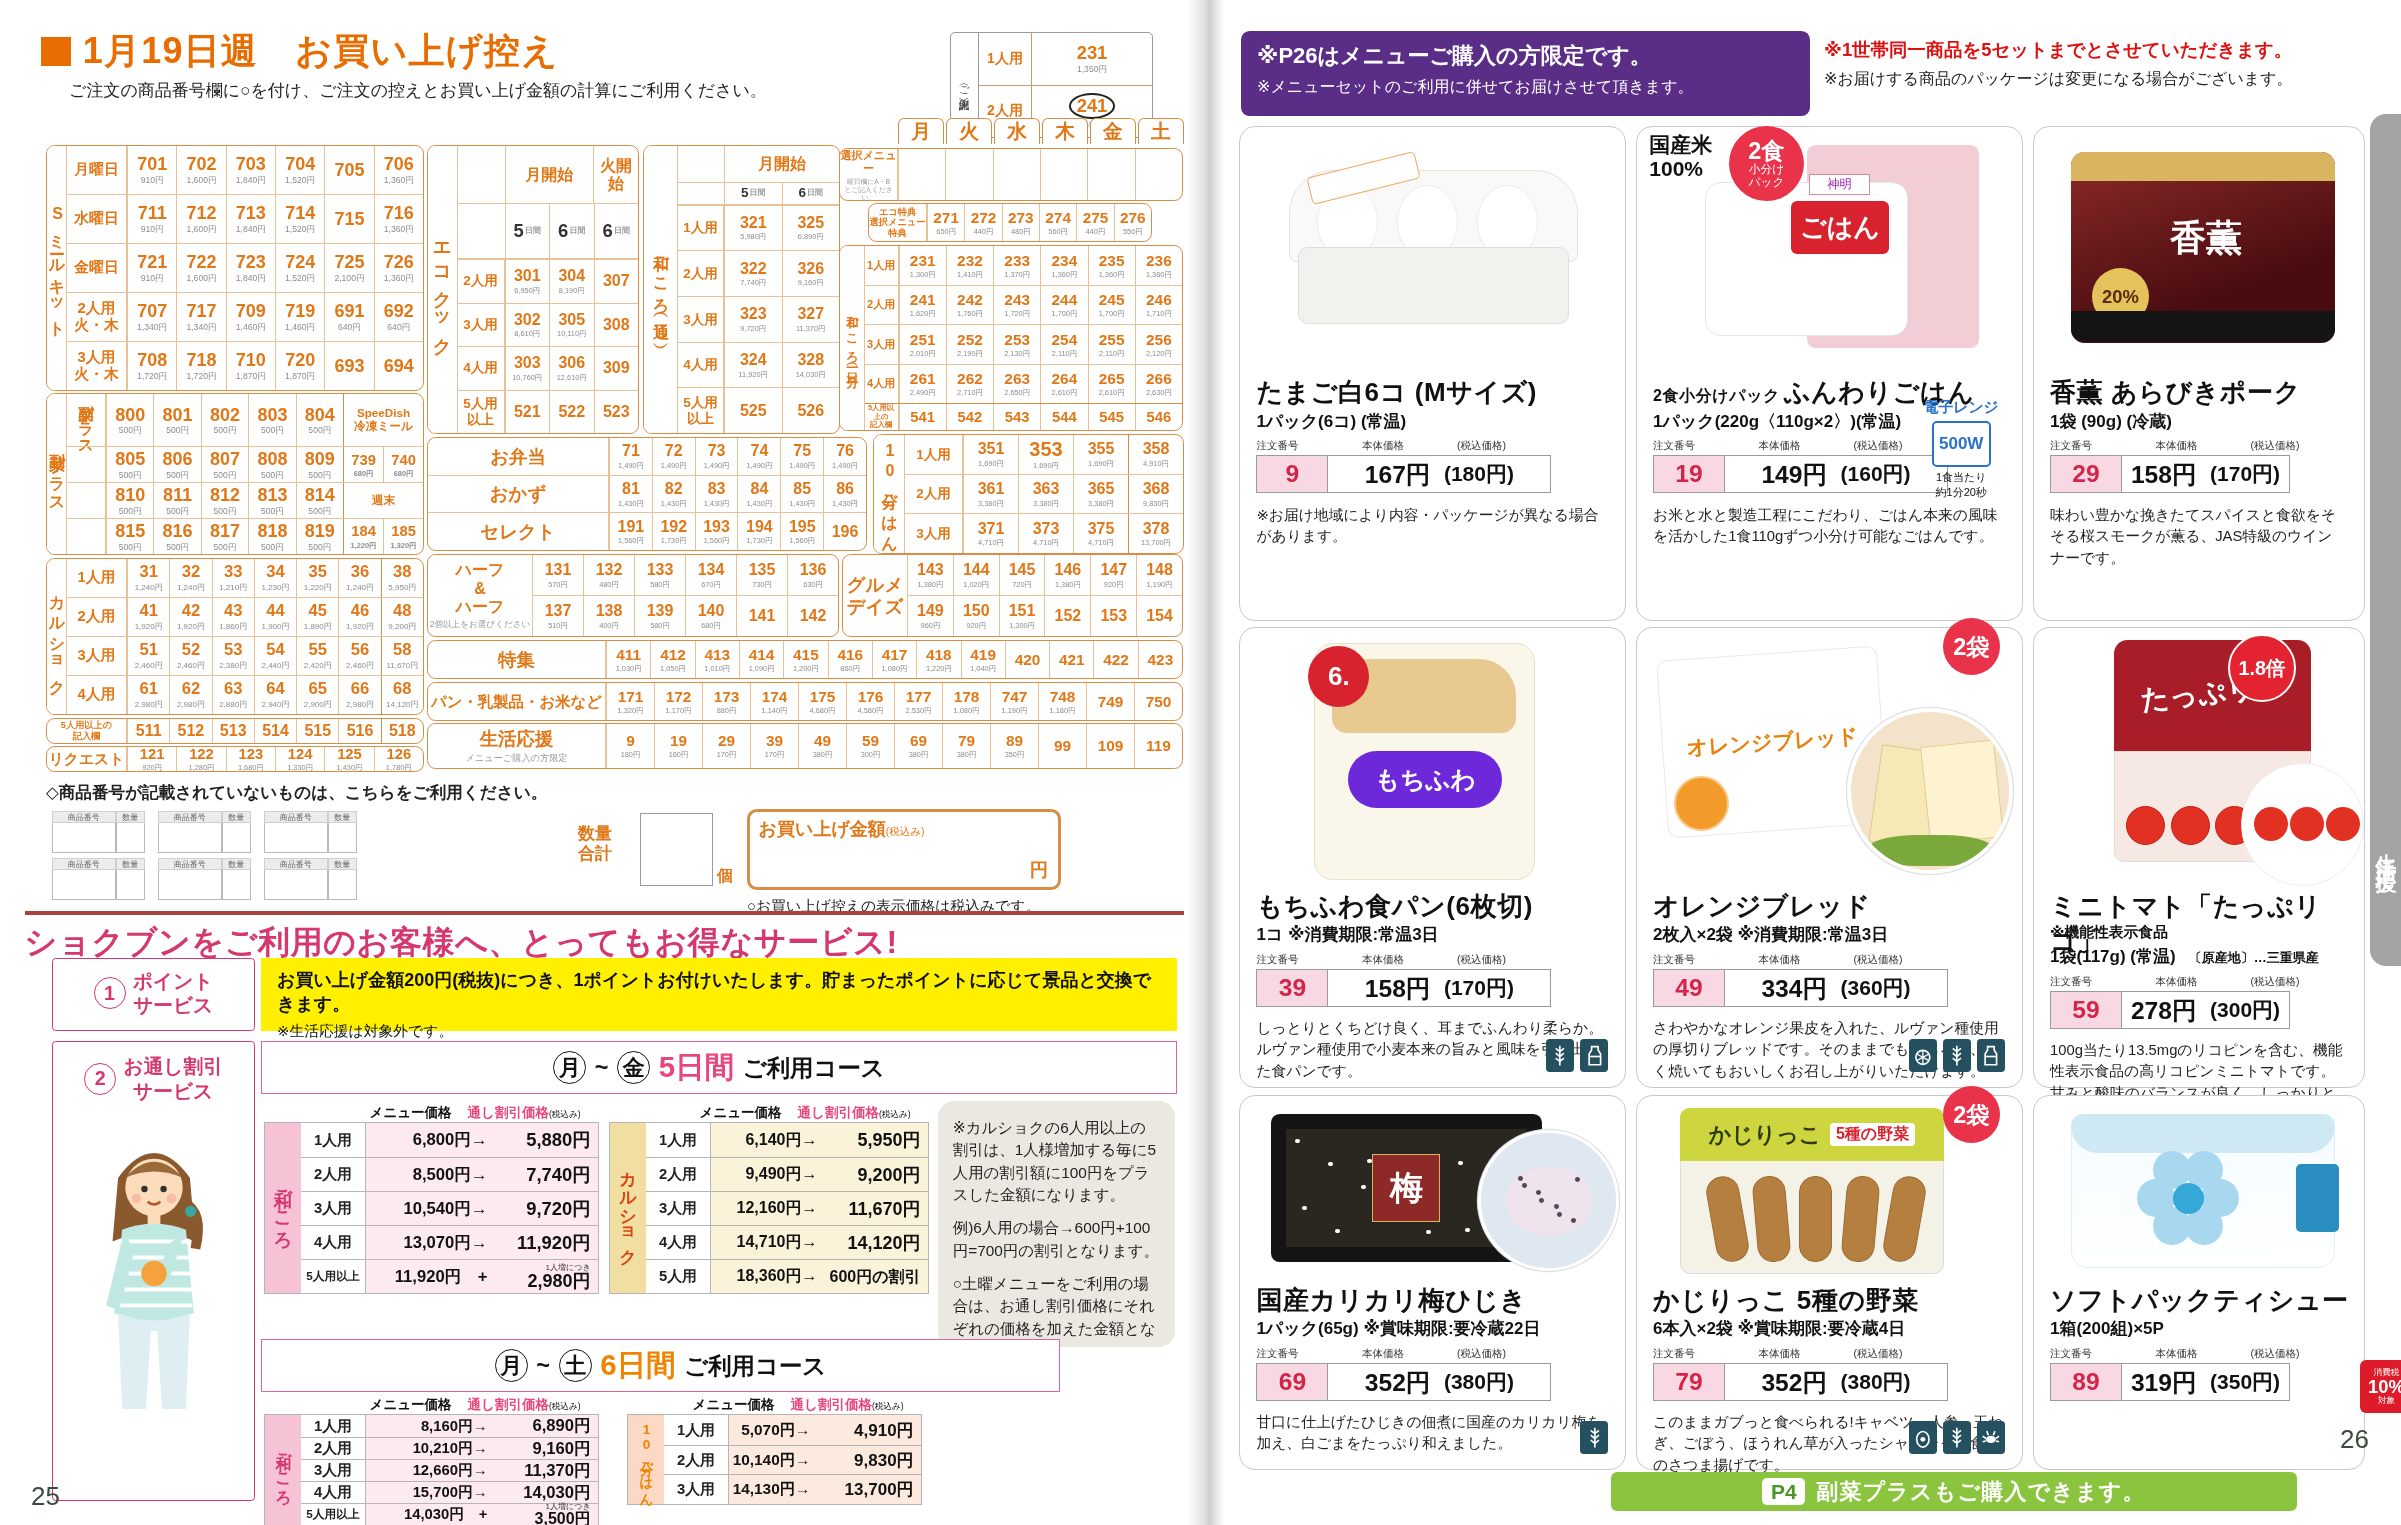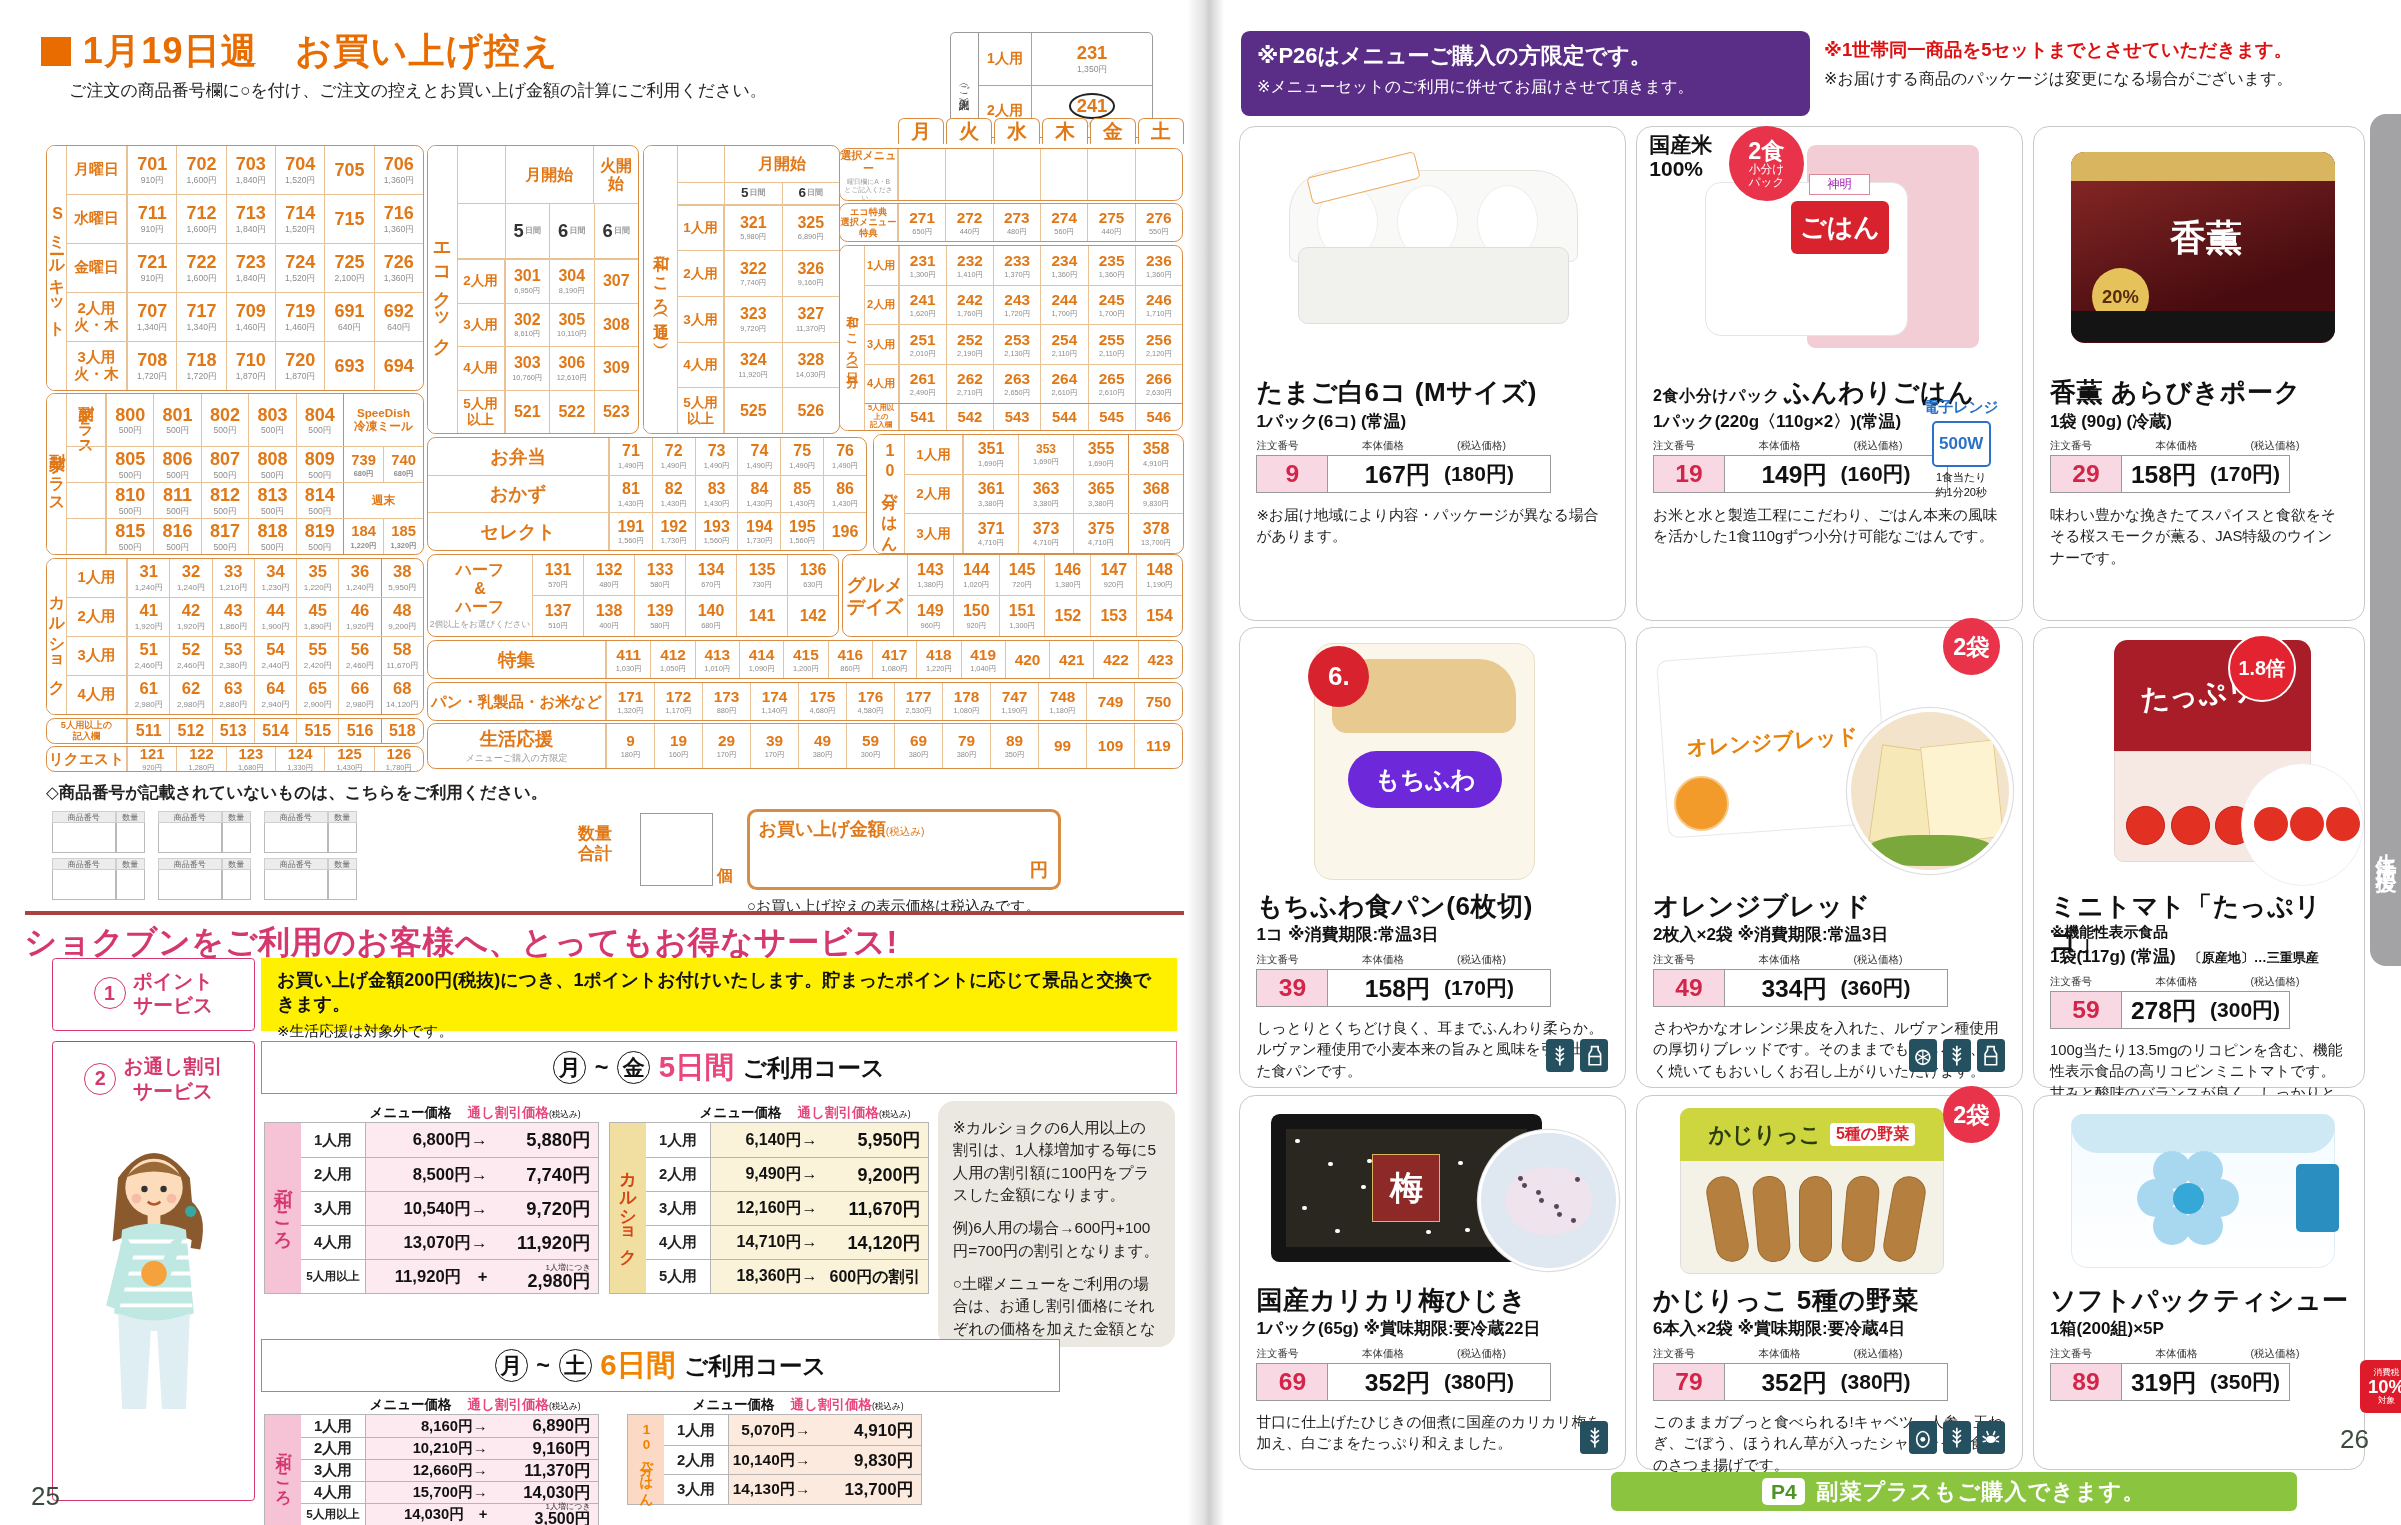--- a/index.html
+++ b/index.html
@@ -837,21 +837,21 @@
       <div class="gblock" style="left: 827px; top: 317px; width: 311px; height: 120px;">
         <div class="gside" style="width: 31px; font-size: 16px;">10分ごはん</div>
         <div class="gbody">
           <div class="grow">
             <div class="glab" style="flex: 0 0 58px; font-size: 13.5px; white-space: pre-line;">1人用</div>
             <div class="gcell">
               <span class="gnum" style="font-size: 16px;">351</span>
               <span class="gprice" style="font-size: 7.4px;">1,690円</span>
             </div>
             <div class="gcell">
-              <span class="gnum" style="font-size: 12px;">353</span>
+              <span class="gnum" style="font-size: 20px;">353</span>
               <span class="gprice" style="font-size: 7.4px;">1,690円</span>
             </div>
             <div class="gcell">
               <span class="gnum" style="font-size: 16px;">355</span>
               <span class="gprice" style="font-size: 7.4px;">1,690円</span>
             </div>
             <div class="gcell sep">
               <span class="gnum" style="font-size: 16px;">358</span>
               <span class="gprice" style="font-size: 7.4px;">4,910円</span>
             </div>
@@ -1183,21 +1183,21 @@
 とご記入ください。</span></div>
             <div class="gcell"></div>
             <div class="gcell"></div>
             <div class="gcell"></div>
             <div class="gcell"></div>
             <div class="gcell"></div>
             <div class="gcell"></div>
           </div>
         </div>
       </div>
-      <div class="gblock" style="left: 793px; top: 86px; width: 344px; height: 39px;">
+      <div class="gblock" style="left: 822px; top: 86px; width: 284px; height: 39px;">
         <div class="gbody">
           <div class="grow">
             <div class="glab" style="flex: 0 0 58px; font-size: 9.2px; white-space: pre-line;">エコ特典
 選択メニュー特典</div>
             <div class="gcell">
               <span class="gnum" style="font-size: 15.4px;">271</span>
               <span class="gprice" style="font-size: 7.4px;">650円</span>
             </div>
             <div class="gcell">
               <span class="gnum" style="font-size: 15.4px;">272</span>

